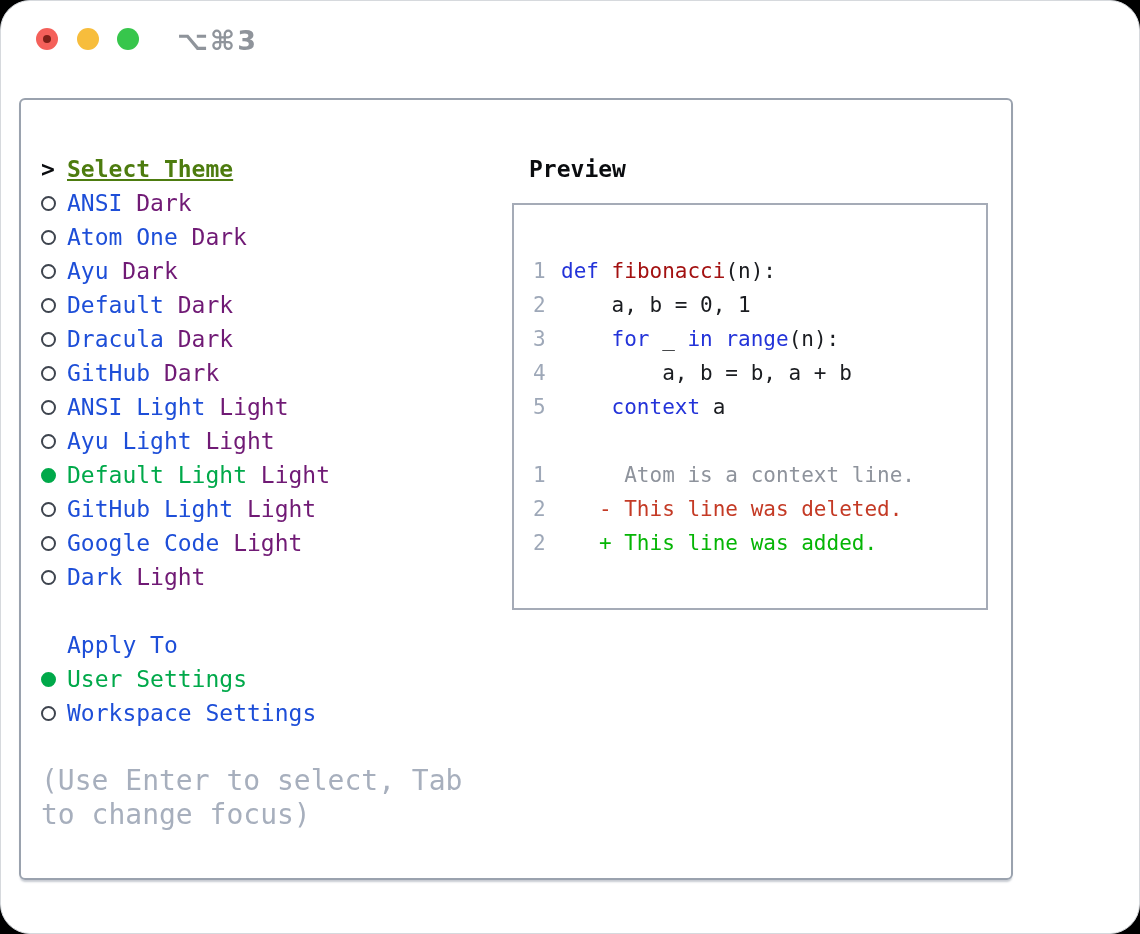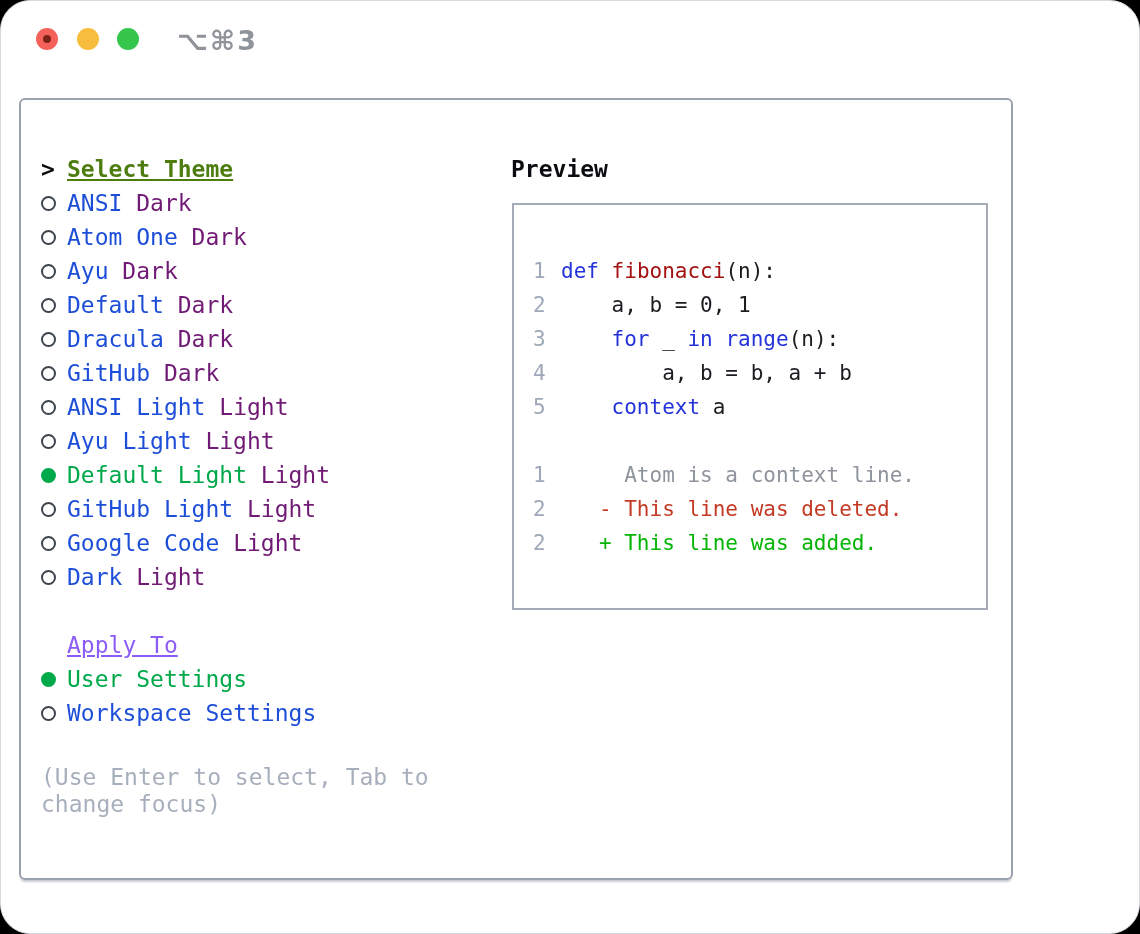--- a/index.html
+++ b/index.html
@@ -27,25 +27,25 @@
   .left-col{position:absolute;left:20px;top:52px;width:450px;}
   .row{height:34px;display:flex;align-items:center;font-size:23px;line-height:34px;color:#343a44;}
   .marker{flex:0 0 26px;width:26px;display:flex;align-items:center;}
   .caret{font-weight:bold;color:#0a0c0f;}
   .radio{width:15px;height:15px;border:2.5px solid #3e444e;border-radius:50%;box-sizing:border-box;}
   .selected .radio{background:var(--accent_green,#00a94a);border-color:var(--accent_green,#00a94a);}
   .name{color:#1d4ed8;}
   .selected .name{color:var(--accent_green,#00a94a);}
   .variant{color:#701a75;margin-left:0.6em;}
   .header-label{font-weight:bold;color:#4d7c0f;text-decoration:underline;}
-  .sub-header{color:#8b5cf6;text-decoration:underline;}
-  .hint{margin-top:34px;width:432px;font-size:23px;line-height:27px;color:#a7afbd;}
-
-  
-  .preview-header{position:absolute;left:490px;top:52px;height:34px;line-height:34px;
+  .sub-header{color:#1d4ed8;}
+  .hint{margin-top:34px;width:432px;font-size:28px;line-height:34px;color:#a7afbd;}
+
+  
+  .preview-header{position:absolute;left:508px;top:52px;height:34px;line-height:34px;
                   font-size:23px;font-weight:bold;color:#0a0c0f;}
   .preview-box{position:absolute;left:491px;top:103px;width:476px;height:407px;box-sizing:border-box;
                border:2px solid #a5abb7;background:#ffffff;padding:49px 0 0 19px;overflow:hidden;}
   .pline{height:34px;line-height:34px;font-size:21px;display:flex;white-space:pre;}
   .lnum{flex:0 0 28px;color:#9ea8b8;}
   .lcode{white-space:pre;color:#1a1c20;}
   .tk-pl{color:#1a1c20;}
   .tk-kw{color:var(--kw_blue,#2333d9);}
   .tk-fn{color:var(--fn_red,#a31111);}
   .tk-ctx{color:#8e939c;}

